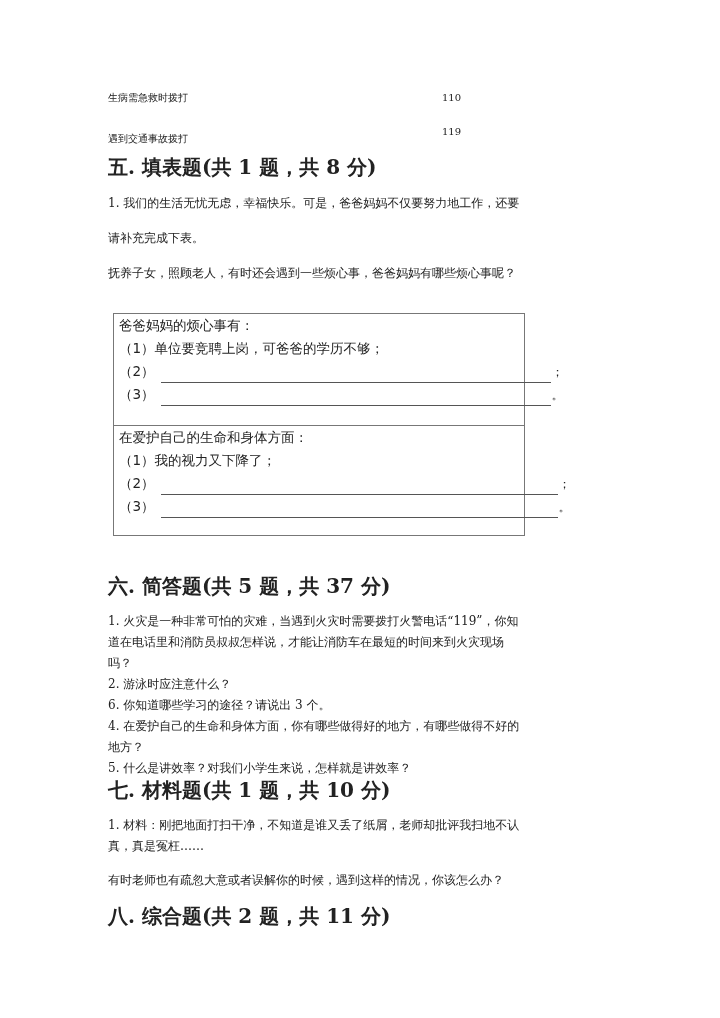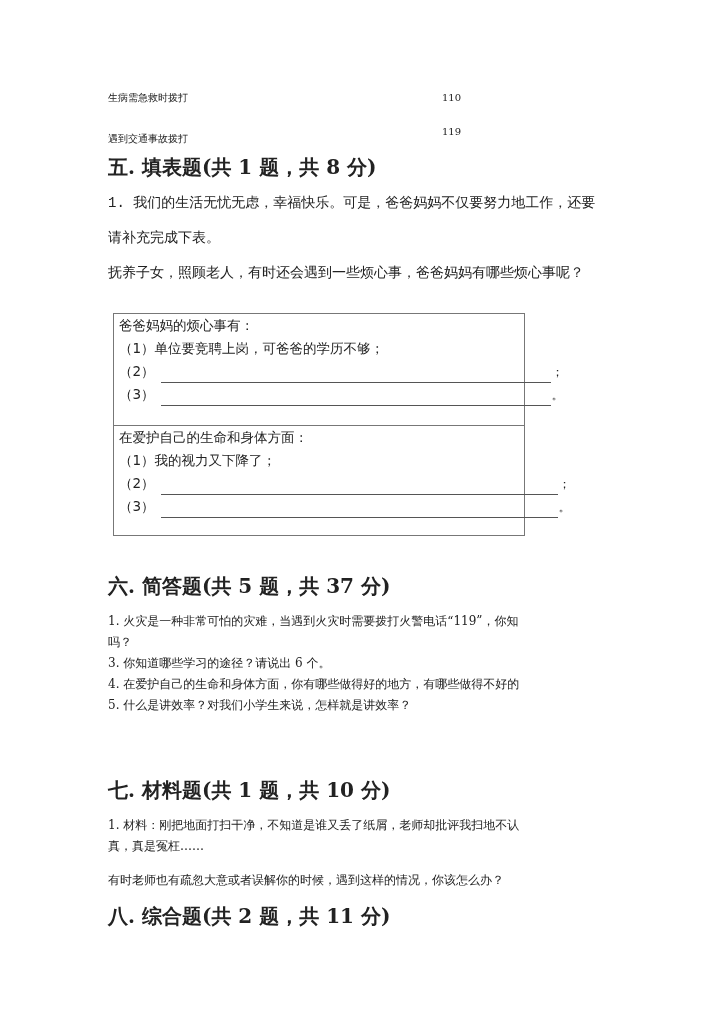--- a/index.html
+++ b/index.html
@@ -4,21 +4,21 @@
   <style>
     html, body { margin: 0; padding: 0; background: #ffffff; }
     body {
       width: 720px; height: 1018px; position: relative; overflow: hidden;
       font-family: "DejaVu Serif", "Liberation Serif", serif;
       color: #222222;
     }
     .abs { position: absolute; white-space: nowrap; }
     .txt { font-size: 10px; line-height: 20px; }
     .heading { font-size: 20px; font-weight: bold; line-height: 20px; }
-    .para { font-size: 14px; line-height: 35px; font-family: Liberation Mono, monospace; }
+    .para { font-size: 12px; line-height: 35px; }
     .dense { font-size: 12px; line-height: 21px; }
     .box {
       position: absolute; left: 113px; top: 313px; width: 412px; height: 223px;
       border: 1.5px solid #777777; box-sizing: border-box;
       font-family: "DejaVu Sans", "Liberation Sans", sans-serif;
     }
     .box-sec { position: absolute; left: 0; width: 100%; }
     .box-sec.top { top: 0; height: 111px; }
     .box-sec.bottom { top: 111px; height: 110px; border-top: 1.5px solid #777777; }
     .box-line { position: absolute; left: 5px; font-size: 13.5px; line-height: 22px; white-space: nowrap; color: #222; }
@@ -62,23 +62,26 @@
     </div>
     <div class="box-line" style="top:69px;">
       <span>（3）</span><span class="blank" style="width:397px;"></span><span class="punct">。</span>
     </div>
   </div>
 </div>
 
 <div class="abs heading" style="left:108px; top:576px;">六. 简答题(共 5 题，共 37 分)</div>
 <div class="abs dense" style="left:108px; top:611px;">
   <div>1. 火灾是一种非常可怕的灾难，当遇到火灾时需要拨打火警电话“119”，你知</div>
+  <div>道在电话里和消防员叔叔怎样说，才能让消防车在最短的时间来到火灾现场</div>
   <div>吗？</div>
-  <div>3. 你知道哪些学习的途径？请说出 6 个。</div>
+  <div>2. 游泳时应注意什么？</div>
+  <div>6. 你知道哪些学习的途径？请说出 3 个。</div>
   <div>4. 在爱护自己的生命和身体方面，你有哪些做得好的地方，有哪些做得不好的</div>
+  <div>地方？</div>
   <div>5. 什么是讲效率？对我们小学生来说，怎样就是讲效率？</div>
 </div>
 
 <div class="abs heading" style="left:108px; top:780px;">七. 材料题(共 1 题，共 10 分)</div>
 <div class="abs dense" style="left:108px; top:815px;">
   <div>1. 材料：刚把地面打扫干净，不知道是谁又丢了纸屑，老师却批评我扫地不认</div>
   <div>真，真是冤枉……</div>
 </div>
 <div class="abs dense" style="left:108px; top:870px;">有时老师也有疏忽大意或者误解你的时候，遇到这样的情况，你该怎么办？</div>
 

